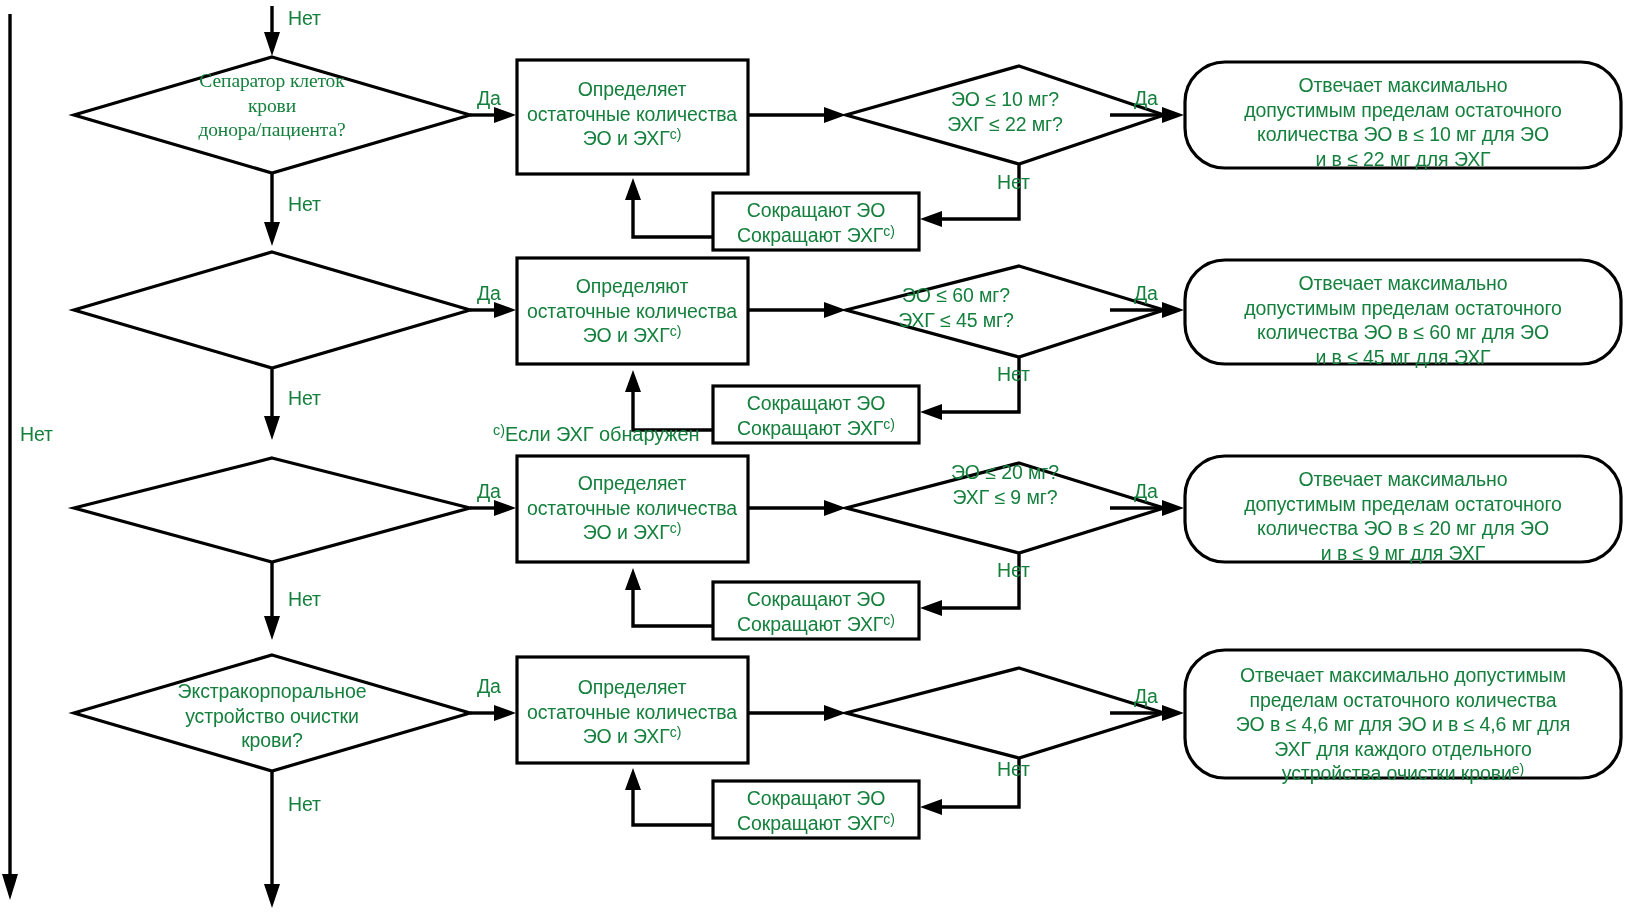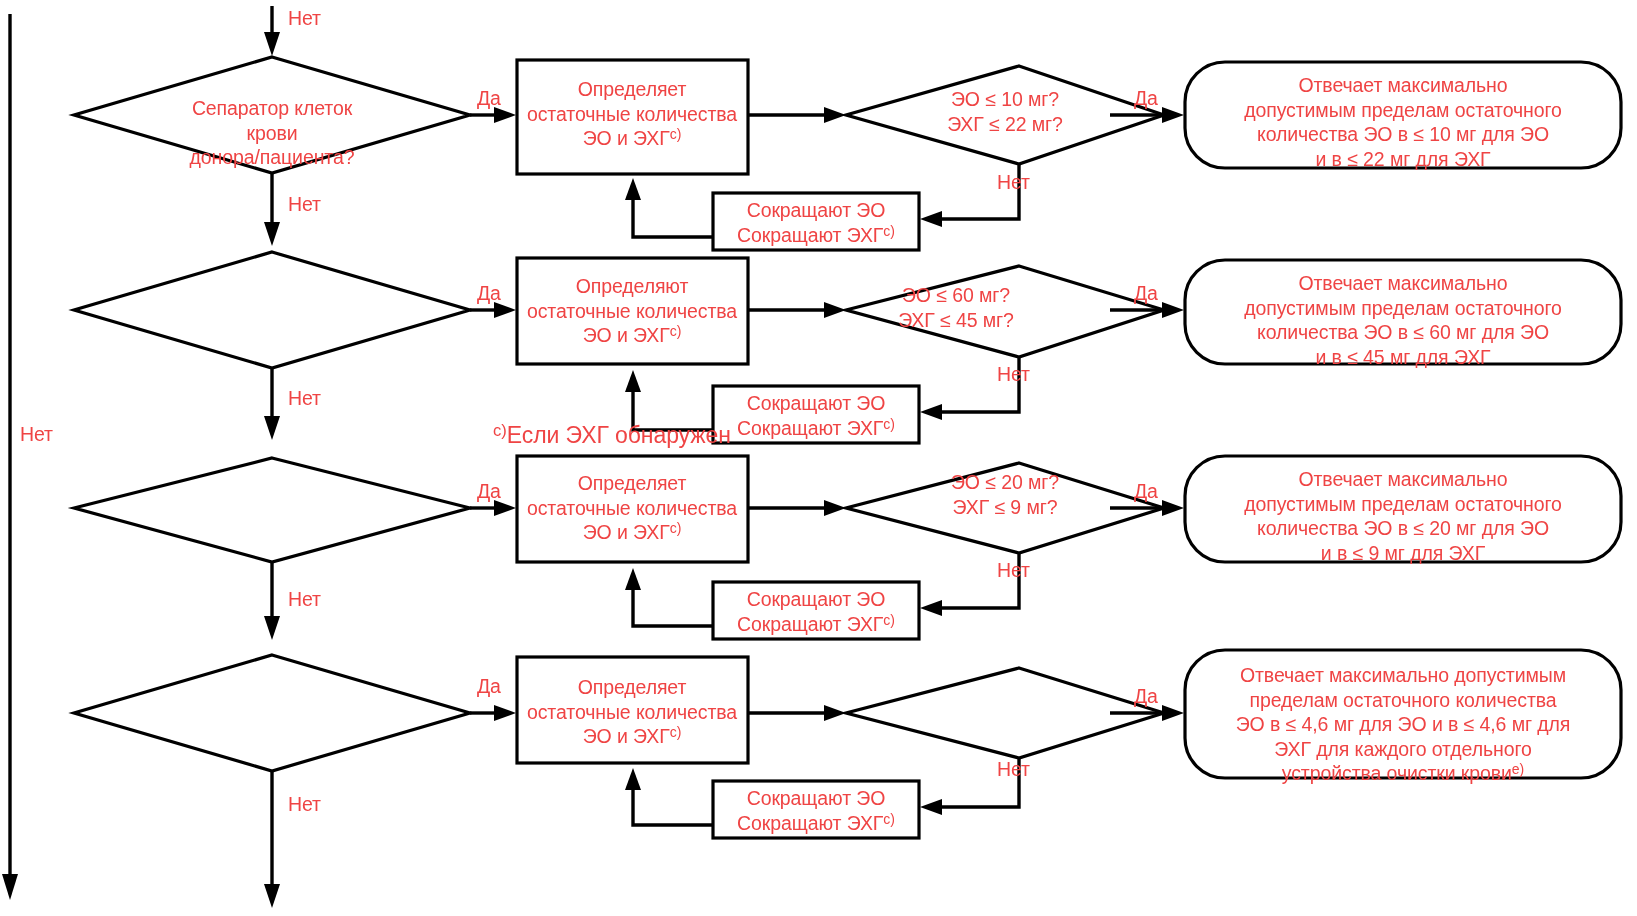--- a/index.html
+++ b/index.html
@@ -33,33 +33,33 @@
     stroke-width: 3.4;
   }
   .arrowhead {
     fill: #000000;
     stroke: none;
   }
   .txt {
     position: absolute;
     text-align: center;
     font-family: "Liberation Sans", sans-serif;
-    color: #ef4444;
+    color: #15803d;
     line-height: 1.26;
     white-space: pre;
     letter-spacing: -0.1px;
   }
   .t-node {
     font-size: 19.5px;
   }
   .t-label {
     font-size: 19.5px;
   }
   .t-foot {
-    font-size: 23px;
+    font-size: 20px;
   }
   .t-node sup, .t-foot sup {
     font-size: 0.72em;
     vertical-align: 0.42em;
     letter-spacing: 0;
   }
   .center-x {
     transform: translateX(-50%);
   }
 </style>
@@ -210,21 +210,21 @@
     <g>
       <path class="conn" d="M 272 771 L 272 890"></path>
       <polygon class="arrowhead" points="272,908 264,884 280,884"></polygon>
     </g>
   </svg>
 
   <div class="txt t-label" style="left:288px; top:6px;">Нет</div>
 
   <div class="txt t-label" style="left:20px; top:422px;">Нет</div>
 
-  <div class="txt t-node center-x" style="left:272px; top:96px; width:300px;">Сепаратор клеток<br>крови<br>донора/пациента?</div>
+  <div class="txt t-node center-x" style="left:272px; top:69px; width:300px;font-family:Liberation Serif, serif;">Сепаратор клеток<br>крови<br>донора/пациента?</div>
   <div class="txt t-label" style="left:477px; top:86px;">Да</div>
   <div class="txt t-node center-x" style="left:632px; top:77px; width:240px;">Определяет<br>остаточные количества<br>ЭО и ЭХГ<sup>c)</sup></div>
   <div class="txt t-node center-x" style="left:1005px; top:87px; width:230px;">ЭО ≤ 10 мг?<br>ЭХГ ≤ 22 мг?</div>
   <div class="txt t-label" style="left:1134px; top:86px;">Да</div>
   <div class="txt t-label" style="left:997px; top:170px;">Нет</div>
   <div class="txt t-node center-x" style="left:1403px; top:73px; width:420px;">Отвечает максимально<br>допустимым пределам остаточного<br>количества ЭО в ≤ 10 мг для ЭО<br>и в ≤ 22 мг для ЭХГ</div>
   <div class="txt t-node center-x" style="left:816px; top:198px; width:200px;">Сокращают ЭО<br>Сокращают ЭХГ<sup>c)</sup></div>
   <div class="txt t-label" style="left:288px; top:192px;">Нет</div>
 
   <div class="txt t-label" style="left:477px; top:281px;">Да</div>
@@ -233,27 +233,28 @@
   <div class="txt t-label" style="left:1134px; top:281px;">Да</div>
   <div class="txt t-label" style="left:997px; top:362px;">Нет</div>
   <div class="txt t-node center-x" style="left:1403px; top:271px; width:420px;">Отвечает максимально<br>допустимым пределам остаточного<br>количества ЭО в ≤ 60 мг для ЭО<br>и в ≤ 45 мг для ЭХГ</div>
   <div class="txt t-node center-x" style="left:816px; top:391px; width:200px;">Сокращают ЭО<br>Сокращают ЭХГ<sup>c)</sup></div>
   <div class="txt t-label" style="left:288px; top:386px;">Нет</div>
 
   <div class="txt t-foot" style="left:493px; top:421px; text-align:left;"><sup>c)</sup>Если ЭХГ обнаружен</div>
 
   <div class="txt t-label" style="left:477px; top:479px;">Да</div>
   <div class="txt t-node center-x" style="left:632px; top:471px; width:240px;">Определяет<br>остаточные количества<br>ЭО и ЭХГ<sup>c)</sup></div>
-  <div class="txt t-node center-x" style="left:1005px; top:470px; width:230px;text-align:center;">ЭО ≤ 20 мг?<br>ЭХГ ≤ 9 мг?</div>
+  <div class="txt t-node center-x" style="left:1005px; top:460px; width:230px;text-align:center;">ЭО ≤ 20 мг?<br>ЭХГ ≤ 9 мг?</div>
   <div class="txt t-label" style="left:1134px; top:479px;">Да</div>
   <div class="txt t-label" style="left:997px; top:558px;">Нет</div>
   <div class="txt t-node center-x" style="left:1403px; top:467px; width:420px;">Отвечает максимально<br>допустимым пределам остаточного<br>количества ЭО в ≤ 20 мг для ЭО<br>и в ≤ 9 мг для ЭХГ</div>
   <div class="txt t-node center-x" style="left:816px; top:587px; width:200px;">Сокращают ЭО<br>Сокращают ЭХГ<sup>c)</sup></div>
   <div class="txt t-label" style="left:288px; top:587px;">Нет</div>
 
+  <div class="txt t-node center-x" style="left:272px; top:679px; width:340px;">Экстракорпоральное<br>устройство очистки<br>крови?</div>
   <div class="txt t-label" style="left:477px; top:674px;">Да</div>
   <div class="txt t-node center-x" style="left:632px; top:675px; width:240px;">Определяет<br>остаточные количества<br>ЭО и ЭХГ<sup>c)</sup></div>
   <div class="txt t-label" style="left:1134px; top:684px;">Да</div>
   <div class="txt t-label" style="left:997px; top:757px;">Нет</div>
   <div class="txt t-node center-x" style="left:1403px; top:663px; width:428px;">Отвечает максимально допустимым<br>пределам остаточного количества<br>ЭО в ≤ 4,6 мг для ЭО и в ≤ 4,6 мг для<br>ЭХГ для каждого отдельного<br>устройства очистки крови<sup>e)</sup></div>
   <div class="txt t-node center-x" style="left:816px; top:786px; width:200px;">Сокращают ЭО<br>Сокращают ЭХГ<sup>c)</sup></div>
   <div class="txt t-label" style="left:288px; top:792px;">Нет</div>
 
 
 </div>

